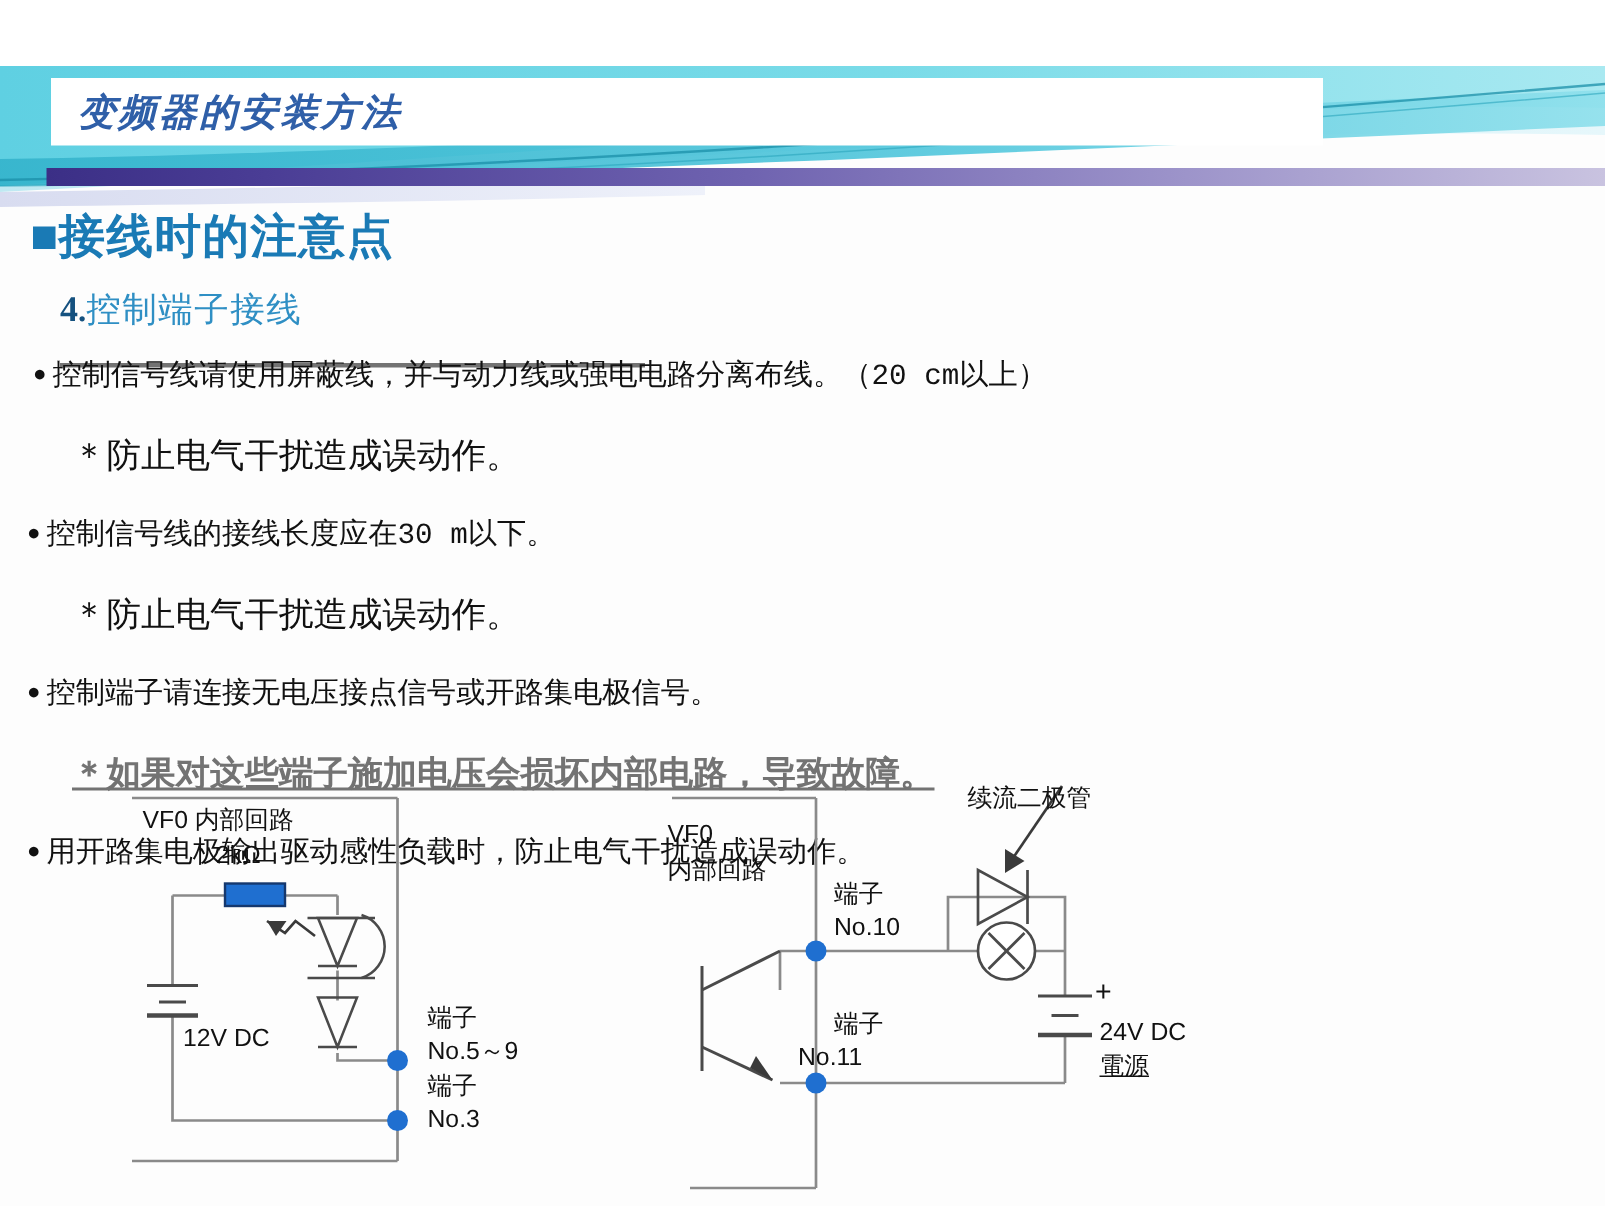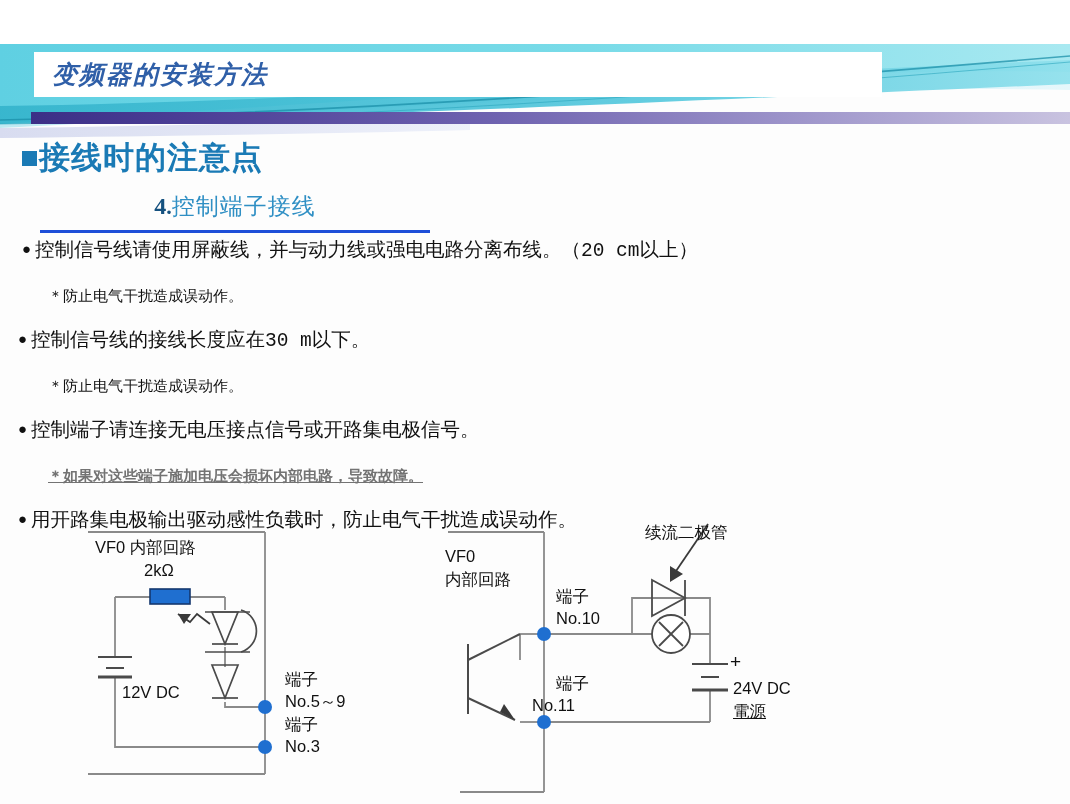--- a/index.html
+++ b/index.html
@@ -49,23 +49,22 @@
     letter-spacing:1px;white-space:nowrap;
     z-index:7;
   }
   .h-main .sq{
     display:inline-block;width:15px;height:15px;background:#1a7ab5;
     margin-right:2px;vertical-align:2px;
   }
   .h-sub{
     position:absolute;left:40px;top:147px;width:390px;
     white-space:nowrap;
-    border-bottom:3px solid #1d4ed8;
-    padding-bottom:8px;
-    text-align:center;
+    border-bottom:3px solid #737373;
+    padding-bottom:20px;
   }
   .h-sub .num{
     font-family:"Liberation Serif","DejaVu Serif",serif;
     font-weight:bold;font-size:24px;color:#15517f;
   }
   .h-sub .dot{
     font-family:"Liberation Serif","DejaVu Serif",serif;
     font-weight:bold;font-size:22px;color:#15517f;
   }
   .h-sub .t{
@@ -79,21 +78,21 @@
   .bl{
     font-family:Liberation Mono, monospace;
     font-size:19.5px;color:#111111;
     line-height:30px;white-space:nowrap;
     margin:0;padding:0;
   }
   .bl.b1{margin-left:4px;}
   .bl .bullet{font-size:15px;vertical-align:2px;margin-right:4px;}
   .sub{
     font-family:"Liberation Serif","DejaVu Serif",serif;
-    font-size:15px;color:#111111;line-height:30px;
+    font-size:23px;color:#111111;line-height:30px;
     margin-left:30px;white-space:nowrap;
   }
   .sub.red{color:#737373;font-weight:bold;text-decoration:underline;}
   
   .diagrams{
     position:absolute;left:0;top:440px;width:1070px;height:364px;
   }
   .lbl{
     position:absolute;
     font-family:"Liberation Sans","DejaVu Sans",sans-serif;

